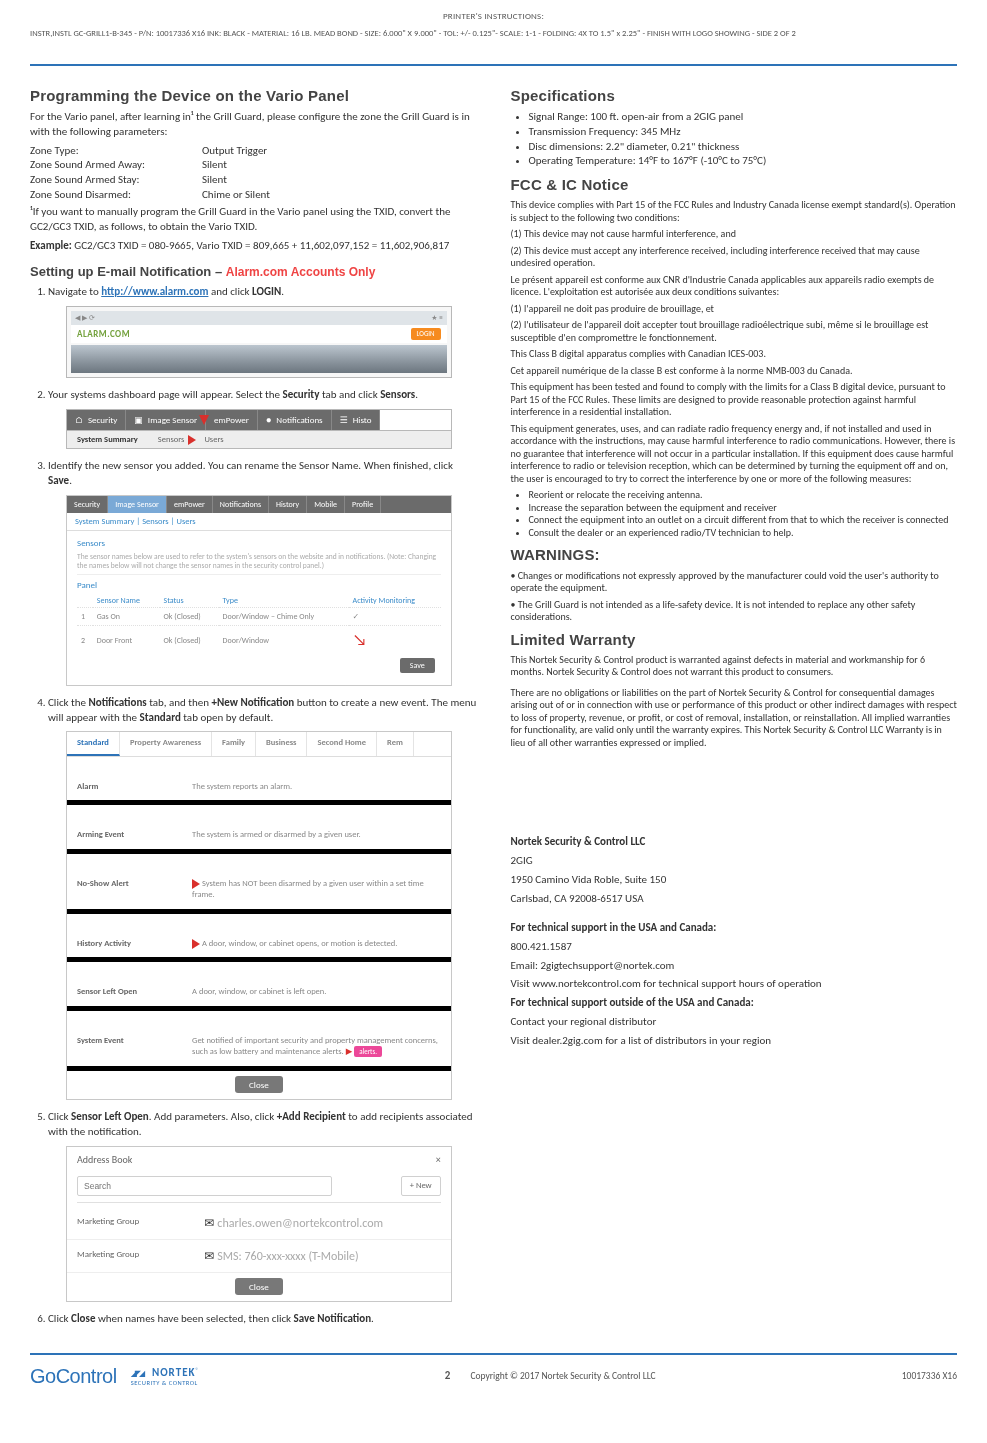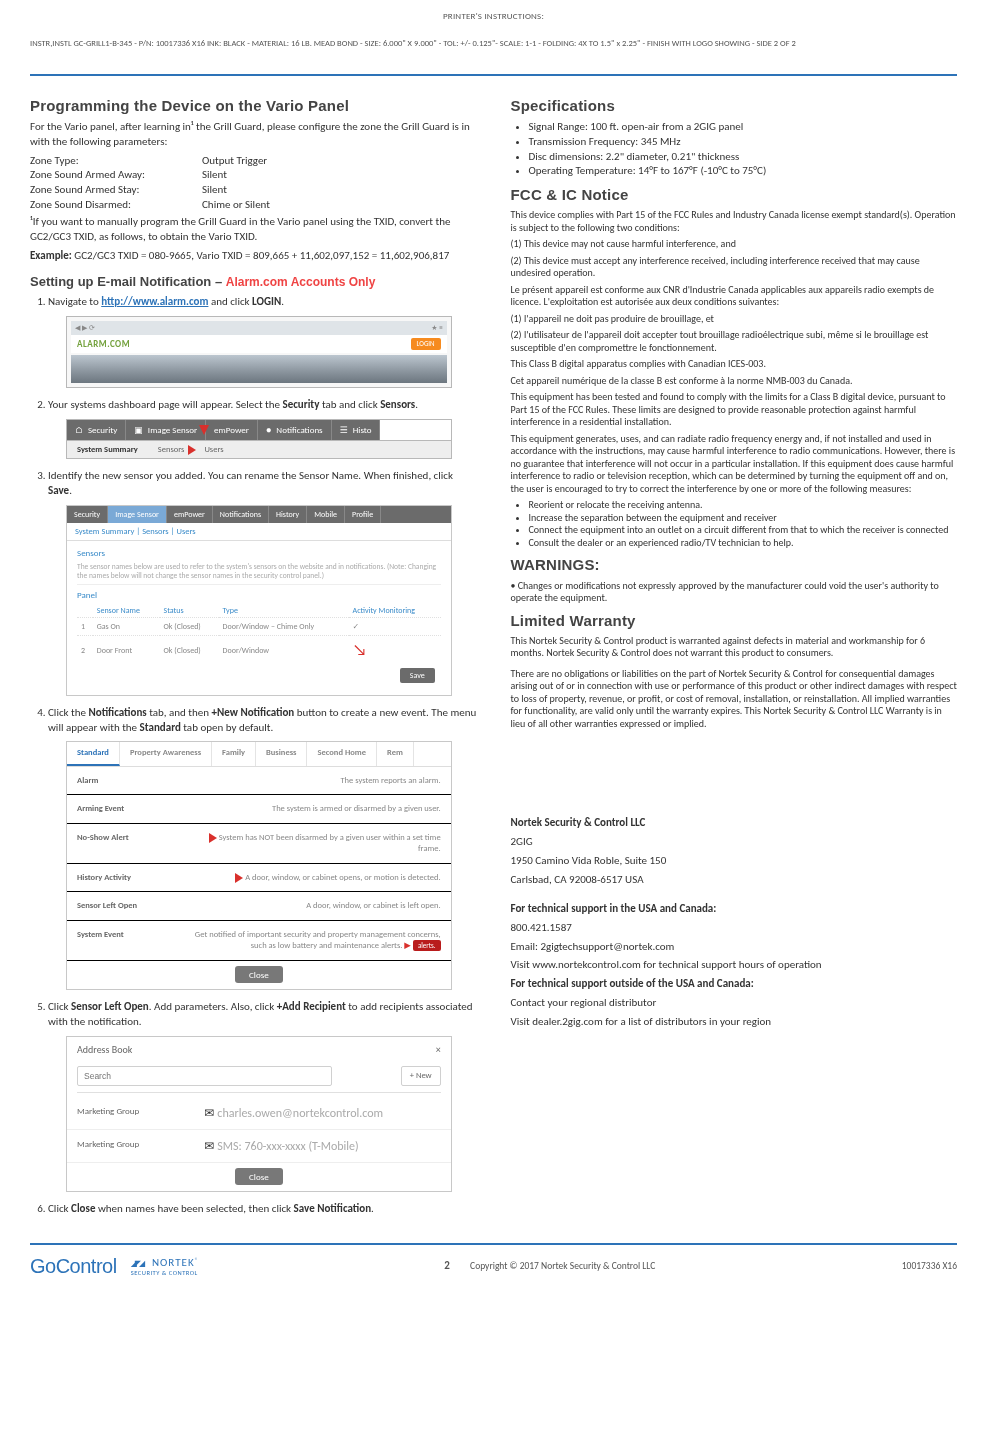--- a/index.html
+++ b/index.html
@@ -10,21 +10,21 @@
     color: #333;
     background: #fff;
     width: 987px;
     padding: 10px 30px 20px 30px;
   }
   .printer-line {
     text-align: center;
     font-size: 9px;
     color: #555;
     letter-spacing: 0.2px;
-    margin-bottom: 16px;
+    margin-bottom: 6px;
   }
   .printer-line2 {
     font-size: 8.5px;
     color: #555;
     margin-bottom: 24px;
   }
   .top-rule {
     border-top: 2px solid #2d73b8;
     margin-bottom: 14px;
   }
@@ -180,47 +180,47 @@
   .standard-panel .tabrow2 div {
     padding: 5px 10px;
     border-right: 1px solid #e4e4e4;
     font-size: 8.5px;
     font-weight: bold;
     color: #888;
   }
   .standard-panel .tabrow2 div.active { color: #2d73b8; border-bottom: 2px solid #2d73b8; }
   .standard-panel .row2 {
     display: flex;
-    border-bottom: 1px solid #000000;
+    border-bottom: 5px solid #000000;
+    margin-top: 16px;
   }
   .standard-panel .row2 .k {
     width: 30%;
     padding: 8px 10px;
     font-weight: bold;
     color: #666;
   }
   .standard-panel .row2 .v {
     width: 70%;
     padding: 8px 10px;
     color: #888;
-    text-align: right;
   }
   .standard-panel .closebtn {
     text-align: center;
     padding: 8px;
   }
   .standard-panel .closebtn span {
     background: #787878;
     color: #fff;
     padding: 3px 14px;
     border-radius: 3px;
     font-size: 9px;
   }
   .red-blob {
-    background: #b91c1c;
+    background: #ec4899;
     color: #fff;
     font-size: 7px;
     padding: 1px 5px;
     border-radius: 2px;
     margin-left: 2px;
   }
   .red-tri {
     display: inline-block;
     width: 0; height: 0;
     border-left: 8px solid #d9302c;
@@ -284,21 +284,21 @@
     font-family: "Arial Black", Arial, sans-serif;
     font-size: 20px;
     color: #2d73b8;
     letter-spacing: -0.5px;
   }
   .nortek-logo {
     font-size: 8px;
     color: #2d73b8;
     line-height: 1;
   }
-  .nortek-logo .b { font-size: 11px; font-weight: normal; letter-spacing: 1px; padding-left: 7px; }
+  .nortek-logo .b { font-size: 11px; font-weight: bold; letter-spacing: 1px; padding-left: 7px; }
   .nortek-logo .s { font-size: 6.5px; letter-spacing: 0.5px; color: #2d73b8; }
   .footer-center {
     font-size: 9.5px;
     color: #555;
   }
   .pgnum { font-weight: bold; font-size: 11px; margin-right: 18px; }
   .tiny-icon-home::before { content: "⌂"; margin-right: 2px; }
   .tiny-icon-img::before { content: "▣"; margin-right: 2px; }
   .tiny-icon-bell::before { content: "●"; margin-right: 2px; }
   .tiny-icon-hist::before { content: "☰"; margin-right: 2px; }
@@ -534,20 +534,21 @@
     <p class="small">This equipment generates, uses, and can radiate radio frequency energy and, if not installed and used in accordance with the instructions, may cause harmful interference to radio communications. However, there is no guarantee that interference will not occur in a particular installation. If this equipment does cause harmful interference to radio or television reception, which can be determined by turning the equipment off and on, the user is encouraged to try to correct the interference by one or more of the following measures:</p>
     <ul class="small">
       <li>Reorient or relocate the receiving antenna.</li>
       <li>Increase the separation between the equipment and receiver</li>
       <li>Connect the equipment into an outlet on a circuit different from that to which the receiver is connected</li>
       <li>Consult the dealer or an experienced radio/TV technician to help.</li>
     </ul>
 
     <h2>WARNINGS:</h2>
     <p class="small">• Changes or modifications not expressly approved by the manufacturer could void the user's authority to operate the equipment.</p>
+    <p class="small">• The Grill Guard is not intended as a life-safety device. It is not intended to replace any other safety considerations.</p>
 
     <h2>Limited Warranty</h2>
     <p class="small">This Nortek Security &amp; Control product is warranted against defects in material and workmanship for 6 months. Nortek Security &amp; Control does not warrant this product to consumers.</p>
     <p class="small" style="margin-top:8px;">There are no obligations or liabilities on the part of Nortek Security &amp; Control for consequential damages arising out of or in connection with use or performance of this product or other indirect damages with respect to loss of property, revenue, or profit, or cost of removal, installation, or reinstallation. All implied warranties for functionality, are valid only until the warranty expires. This Nortek Security &amp; Control LLC Warranty is in lieu of all other warranties expressed or implied.</p>
 
     <div style="height:80px;"></div>
 
     <p><b>Nortek Security &amp; Control LLC</b></p>
     <p>2GIG</p>
     <p>1950 Camino Vida Roble, Suite 150</p>

